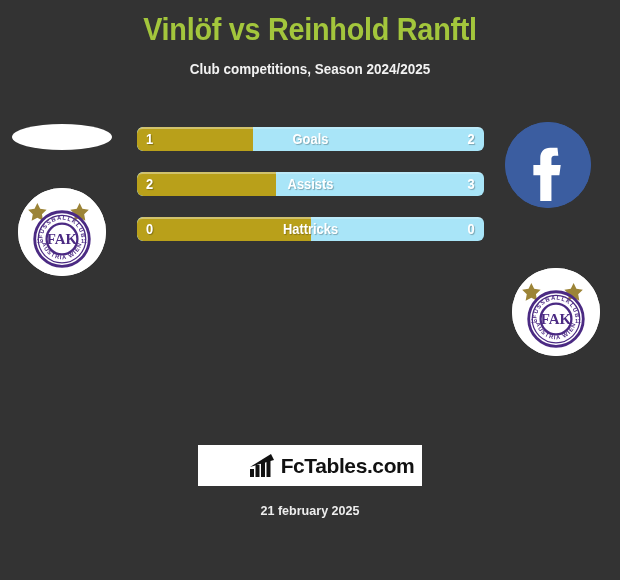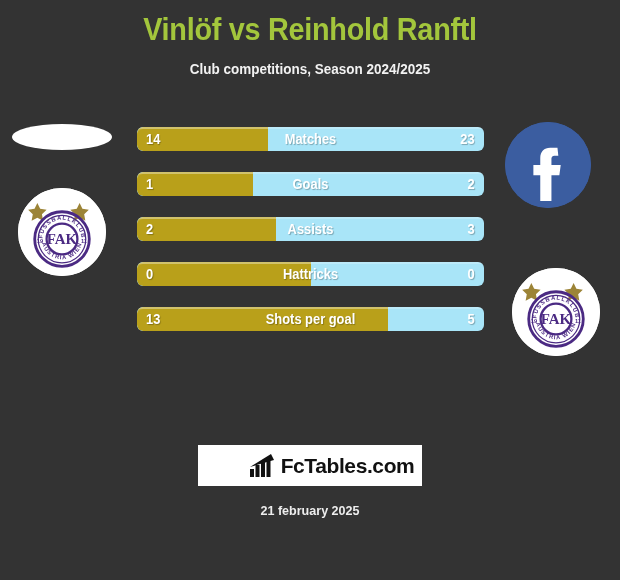--- a/index.html
+++ b/index.html
@@ -195,26 +195,20 @@
       <textPath href="#cr-top" startOffset="50%" text-anchor="middle" letter-spacing="1.2">FUSSBALLKLUB</textPath>
     </text>
     <text font-family="'Liberation Sans', sans-serif" font-size="6.6" font-weight="bold" fill="#4b2a83">
       <textPath href="#cr-bot" startOffset="50%" text-anchor="middle" letter-spacing="1.2">AUSTRIA WIEN</textPath>
     </text>
   </svg>
 </div>
 
 <div class="bars">
 
-  <div class="bar-row">
-    <div class="bar-fill" style="width:37.8%"></div>
-    <span class="bar-left-val">14</span>
-    <span class="bar-label">Matches</span>
-    <span class="bar-right-val">23</span>
-  </div>
 
   <div class="bar-row">
     <div class="bar-fill" style="width:33.3%"></div>
     <span class="bar-left-val">1</span>
     <span class="bar-label">Goals</span>
     <span class="bar-right-val">2</span>
   </div>
 
   <div class="bar-row">
     <div class="bar-fill" style="width:40%"></div>
@@ -224,26 +218,20 @@
   </div>
 
   <div class="bar-row">
     <div class="bar-fill" style="width:50%"></div>
     <span class="bar-left-val">0</span>
     <span class="bar-label">Hattricks</span>
     <span class="bar-right-val">0</span>
   </div>
 
 
-  <div class="bar-row">
-    <div class="bar-fill" style="width:72.2%"></div>
-    <span class="bar-left-val">13</span>
-    <span class="bar-label">Shots per goal</span>
-    <span class="bar-right-val">5</span>
-  </div>
 
 
 </div>
 
 <div class="fctables">
   <svg class="fct-icon" width="26" height="24" viewBox="0 0 26 24" xmlns="http://www.w3.org/2000/svg">
     <rect x="0" y="15" width="4" height="8" fill="#111111"></rect>
     <rect x="5.5" y="11" width="4" height="12" fill="#111111"></rect>
     <rect x="11" y="7" width="4" height="16" fill="#111111"></rect>
     <rect x="16.5" y="3" width="4" height="20" fill="#111111"></rect>

